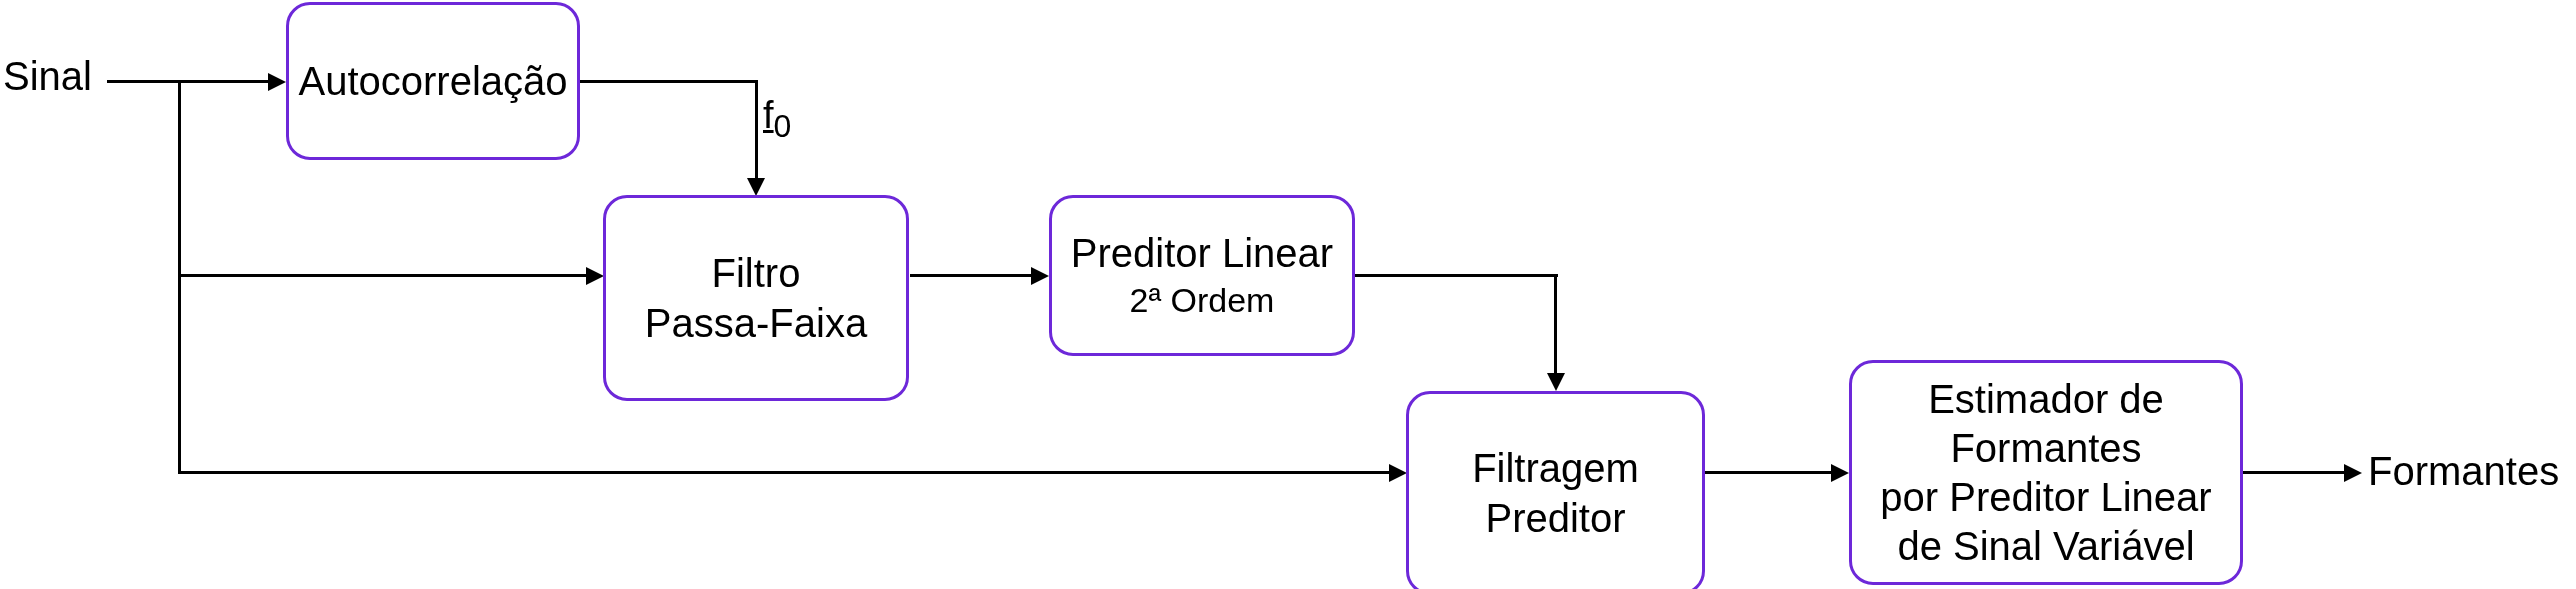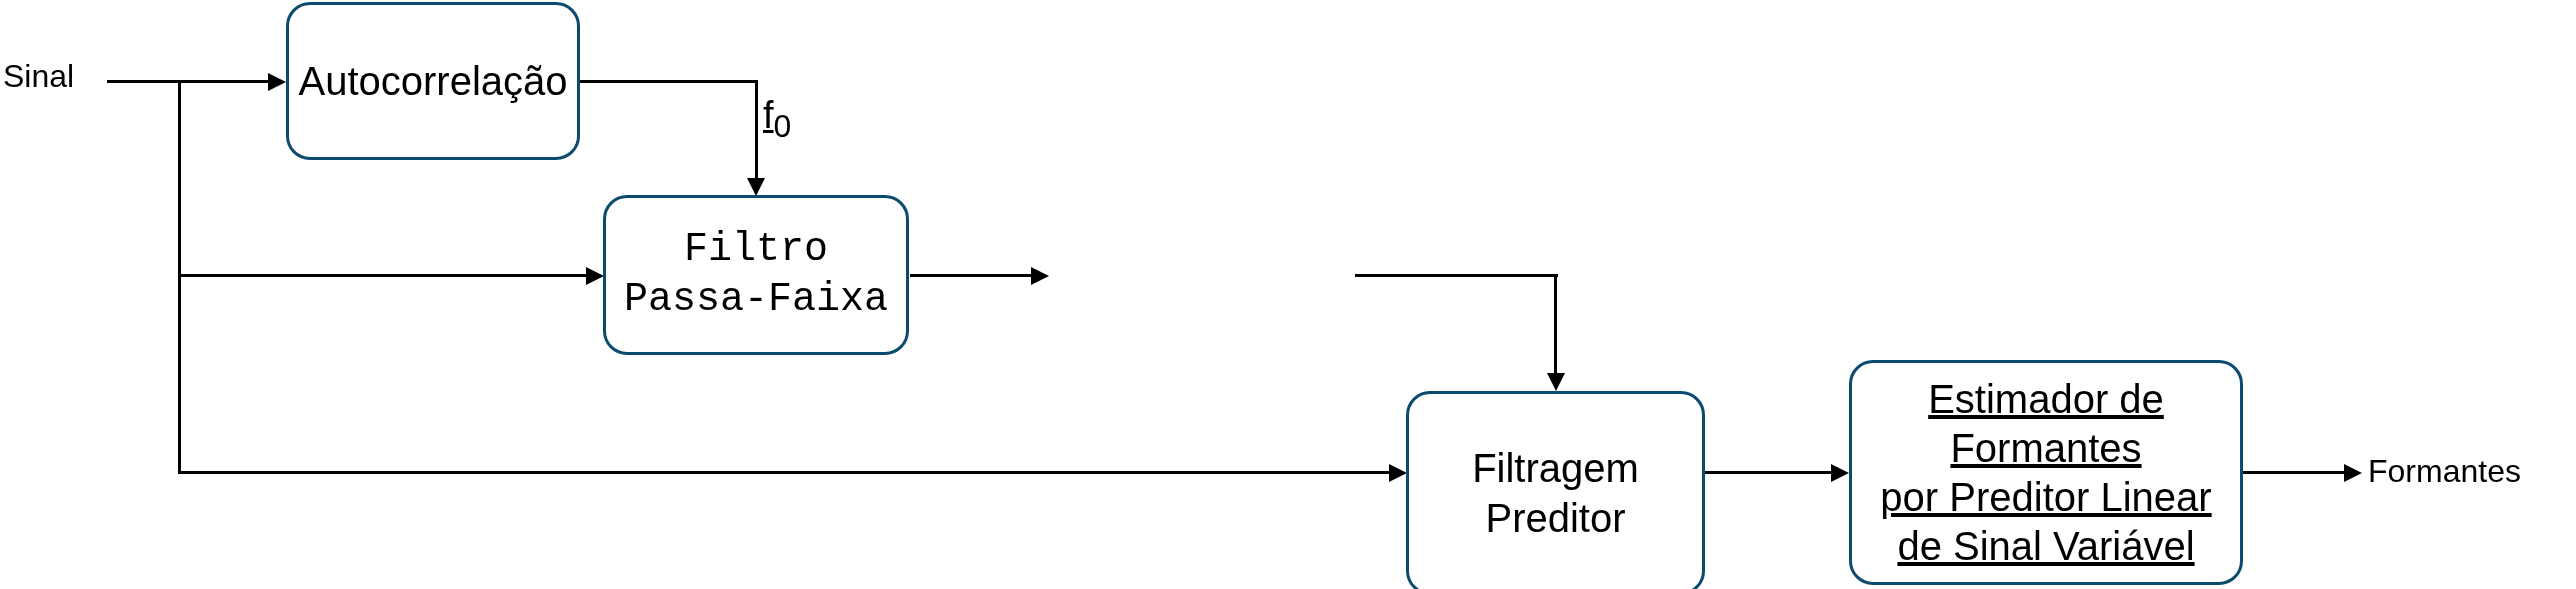--- a/index.html
+++ b/index.html
@@ -16,39 +16,39 @@
     height: 590px;
     background: #ffffff;
     font-family: "Liberation Sans", "DejaVu Sans", sans-serif;
     color: #000000;
   }
   
   .block {
     position: absolute;
     box-sizing: border-box;
     background: #ffffff;
-    border: 3px solid #0c4a6e;
+    border: 3px solid #6d28d9;
     border-radius: 24px;
     display: flex;
     flex-direction: column;
     align-items: center;
     justify-content: center;
     text-align: center;
   }
   .block-line {
     font-size: 40px;
     line-height: 50px;
     white-space: nowrap;
   }
   .block-line-small {
     font-size: 34px;
     line-height: 45px;
     white-space: nowrap;
   }
-  .block-estimador .block-line { line-height: 49px; text-decoration: underline; }
+  .block-estimador .block-line { line-height: 49px; }
   
   .hline {
     position: absolute;
     height: 3px;
     background: #000000;
   }
   .vline {
     position: absolute;
     width: 3px;
     background: #000000;
@@ -63,21 +63,21 @@
   .arr-d {
     position: absolute;
     width: 0; height: 0;
     border-left: 9px solid transparent;
     border-right: 9px solid transparent;
     border-top: 18px solid #000000;
   }
   
   .text-label {
     position: absolute;
-    font-size: 32px;
+    font-size: 40px;
     line-height: 50px;
     white-space: nowrap;
   }
   .f0-label {
     position: absolute;
     font-size: 38px;
     line-height: 38px;
     white-space: nowrap;
   }
   .f0-label sub {
@@ -106,28 +106,32 @@
   <div class="block" style="left:286px; top:2.4px; width:294px; height:158px;">
     <div class="block-line">Autocorrelação</div>
   </div>
 
   <div class="hline" style="left:580px; top:80px; width:178px;"></div>
   <div class="vline" style="left:755px; top:80px; height:98px;"></div>
   <div class="arr-d" style="left:747px; top:178px;"></div>
 
   <div class="f0-label" style="left:763px; top:96px;text-decoration:underline;"><span>f</span><sub>0</sub></div>
 
-  <div class="block" style="left:603px; top:195px; width:306px; height:160px;font-family:Liberation Mono, monospace;">
+  <div class="block" style="left:603px; top:195px; width:306px; height:206px;">
     <div class="block-line">Filtro</div>
     <div class="block-line">Passa-Faixa</div>
   </div>
 
   <div class="hline" style="left:910px; top:274px; width:121px;"></div>
   <div class="arr-r" style="left:1031px; top:267px;"></div>
 
+  <div class="block" style="left:1049px; top:195px; width:306px; height:161px;">
+    <div class="block-line">Preditor Linear</div>
+    <div class="block-line-small">2ª Ordem</div>
+  </div>
 
   <div class="hline" style="left:1355px; top:274px; width:203px;"></div>
   <div class="vline" style="left:1554px; top:274px; height:99px;"></div>
   <div class="arr-d" style="left:1547px; top:373px;"></div>
 
   <div class="block" style="left:1406px; top:391px; width:299px; height:204px;">
     <div class="block-line">Filtragem</div>
     <div class="block-line">Preditor</div>
   </div>
 

